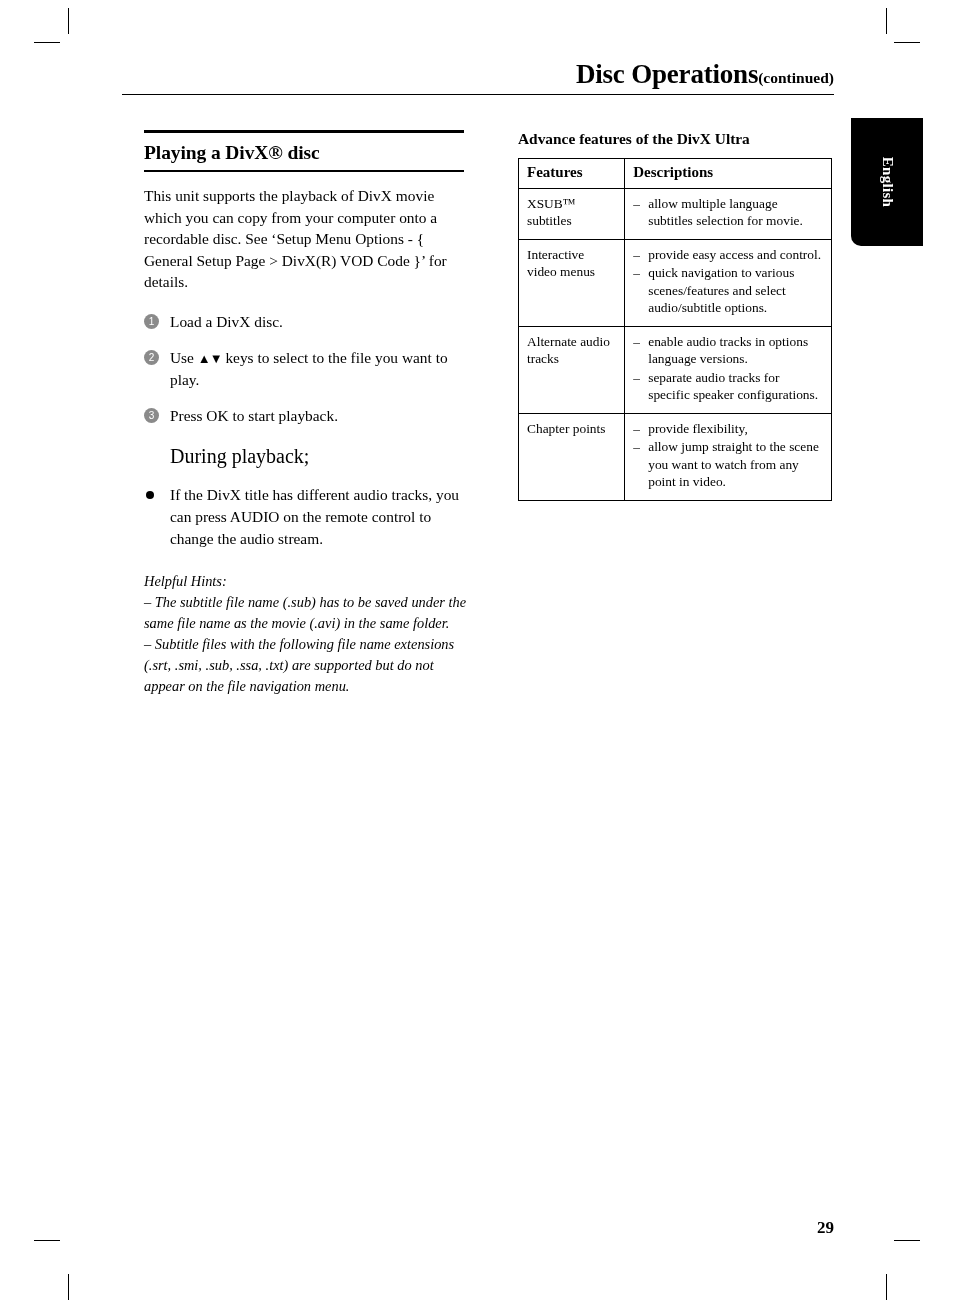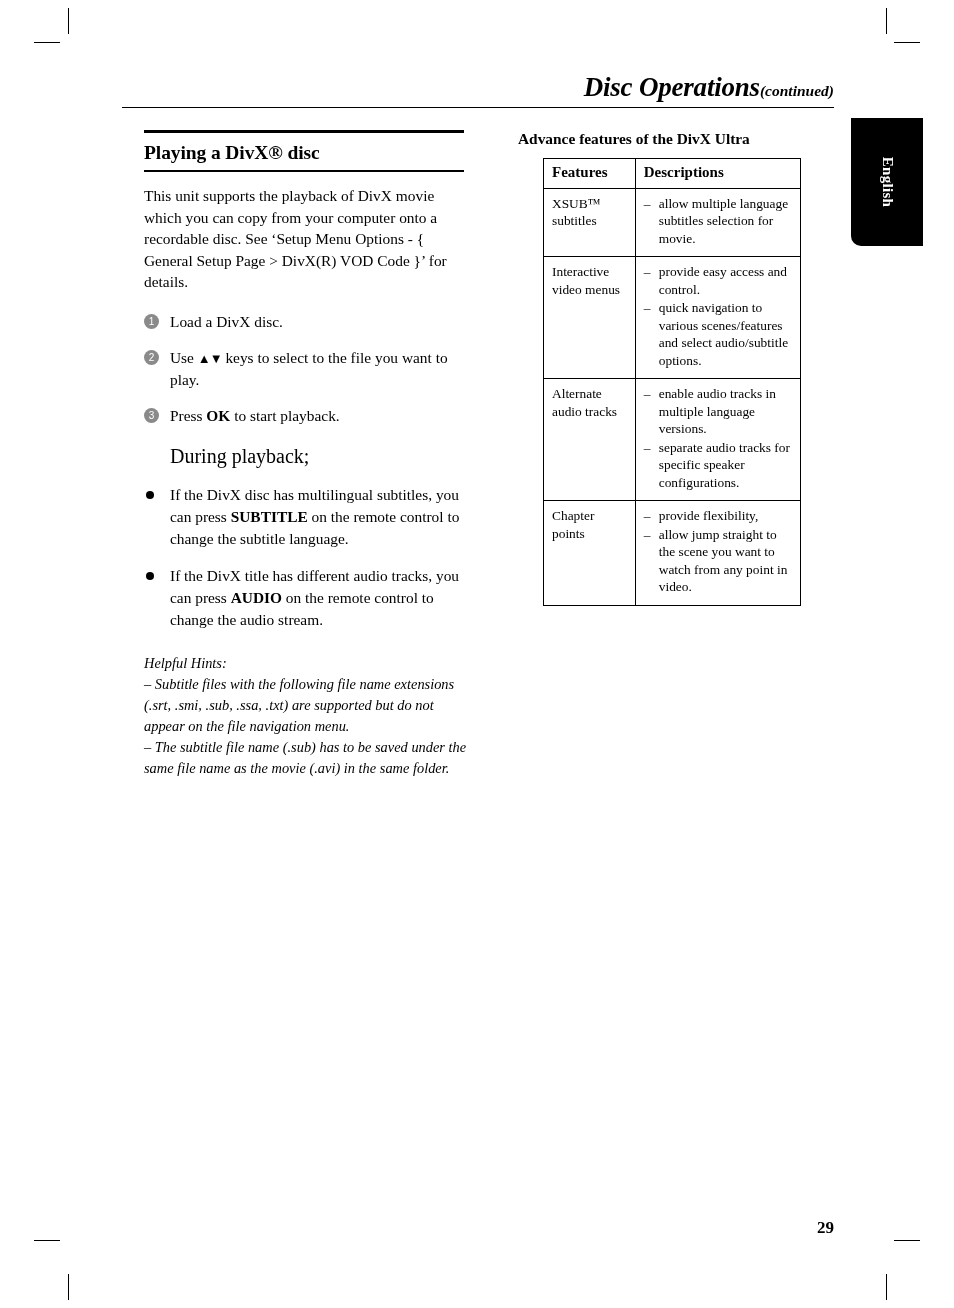--- a/index.html
+++ b/index.html
@@ -21,23 +21,22 @@
     position: absolute;
     background: #000;
   }
   .crop.v { width: 1px; height: 26px; }
   .crop.h { height: 1px; width: 26px; }
 
   
   #page-header {
     position: absolute;
     left: 122px;
-    top: 72px;
+    top: 59px;
     width: 712px;
-    font-style: italic;
   }
   #page-header .title-row {
     text-align: right;
     font-family: "Liberation Serif", serif;
     padding-bottom: 4px;
   }
   #page-header .title-main {
     font-size: 27px;
     font-weight: bold;
     letter-spacing: -0.2px;
@@ -122,21 +121,21 @@
     color: #fff;
     font-family: "Liberation Sans", sans-serif;
     font-size: 10px;
     line-height: 15px;
     text-align: center;
   }
   .arrows {
     letter-spacing: -1px;
     font-size: 13px;
   }
-  b.kbd { font-weight: bold; text-align: center; }
+  b.kbd { font-weight: normal; text-align: center; }
 
   .during {
     font-size: 20px;
     line-height: 21.6px;
     margin: 20px 0 0 26px;
   }
 
   .bullet {
     position: relative;
     padding-left: 26px;
@@ -171,23 +170,22 @@
     width: 316px;
     font-family: "Liberation Serif", serif;
   }
   #right-col h2 {
     font-size: 15.4px;
     font-weight: bold;
     margin: 0 0 10px 0;
   }
   table.features {
     border-collapse: collapse;
-    width: 258px;
+    width: 314px;
     font-size: 13.4px;
-    margin-left: 25px;
   }
   table.features th, table.features td {
     border: 1px solid #000;
     vertical-align: top;
     padding: 6px 7px 9px 8px;
     line-height: 17.5px;
   }
   table.features th {
     font-weight: bold;
     font-size: 15px;
@@ -259,34 +257,30 @@
     <span>Use </span><span class="arrows">▲▼</span><span> keys to select to the file you want to play.</span>
   </div>
 
   <div class="step">
     <span class="num">3</span>
     <span>Press </span><b class="kbd">OK</b><span> to start playback.</span>
   </div>
 
   <p class="during">During playback;</p>
 
-  <div class="bullet">
-    <span class="dot"></span>
-    <span>If the DivX disc has multilingual subtitles, you can press </span><b class="kbd">SUBTITLE</b><span> on the remote control to change the subtitle language.</span>
-  </div>
 
   <div class="bullet">
     <span class="dot"></span>
     <span>If the DivX title has different audio tracks, you can press </span><b class="kbd">AUDIO</b><span> on the remote control to change the audio stream.</span>
   </div>
 
   <div class="hints">
     <p class="h-title">Helpful Hints:</p>
+    <p>–  The subtitle file name (.sub) has to be saved under the same file name as the movie (.avi) in the same folder.</p>
     <p>–  Subtitle files with the following file name extensions (.srt, .smi, .sub, .ssa, .txt) are supported but do not appear on the file navigation menu.</p>
-    <p>–  The subtitle file name (.sub) has to be saved under the same file name as the movie (.avi) in the same folder.</p>
   </div>
 </div>
 
 <div id="right-col">
   <h2>Advance features of the DivX Ultra</h2>
 
   <table class="features">
     <thead>
       <tr>
         <th class="col-f">Features</th>
@@ -303,21 +297,21 @@
       <tr>
         <td class="col-f">Interactive video menus</td>
         <td class="col-d">
           <div class="dash-item"><span class="dash">–</span><span>provide easy access and control.</span></div>
           <div class="dash-item"><span class="dash">–</span><span>quick navigation to various scenes/features and select audio/subtitle options.</span></div>
         </td>
       </tr>
       <tr>
         <td class="col-f">Alternate audio tracks</td>
         <td class="col-d">
-          <div class="dash-item"><span class="dash">–</span><span>enable audio tracks in multiple language versions.</span></div>
+          <div class="dash-item"><span class="dash">–</span><span>enable audio tracks in options language versions.</span></div>
           <div class="dash-item"><span class="dash">–</span><span>separate audio tracks for specific speaker configurations.</span></div>
         </td>
       </tr>
       <tr>
         <td class="col-f">Chapter points</td>
         <td class="col-d">
           <div class="dash-item"><span class="dash">–</span><span>provide flexibility,</span></div>
           <div class="dash-item"><span class="dash">–</span><span>allow jump straight to the scene you want to watch from any point in video.</span></div>
         </td>
       </tr>

